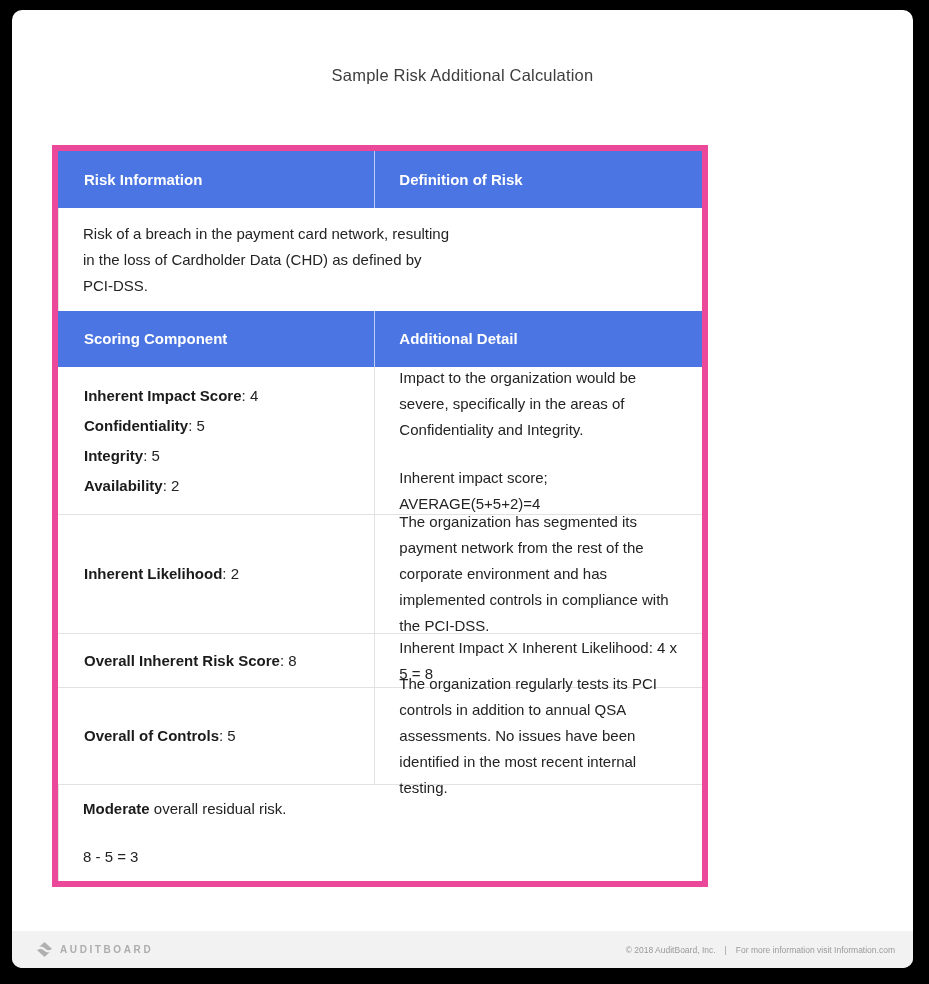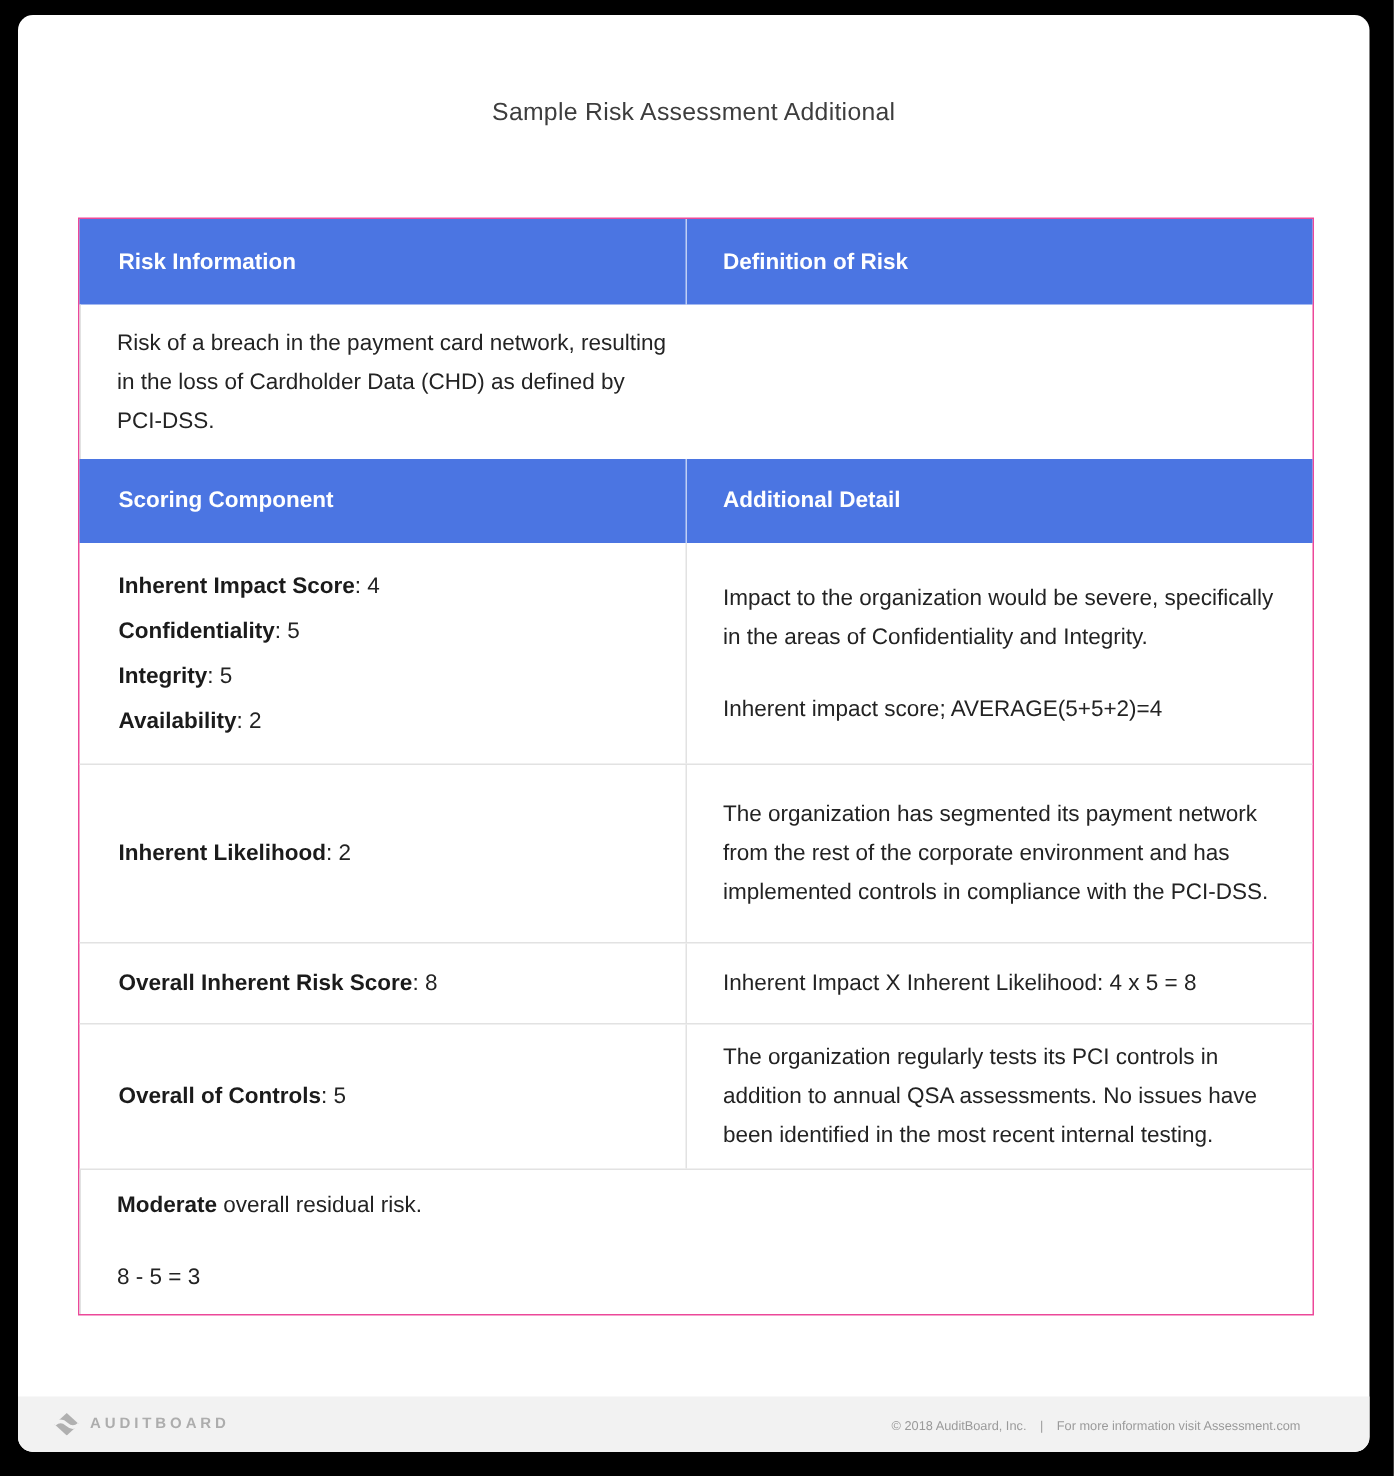--- a/index.html
+++ b/index.html
@@ -12,22 +12,22 @@
     position:absolute;left:12px;top:10px;width:901px;height:958px;
     background:#ffffff;border-radius:10px;
     box-shadow:0 4px 18px rgba(0,0,0,.6);
   }
   .page-title{
     position:absolute;top:56px;left:0;width:100%;
     text-align:center;font-size:16.5px;font-weight:500;
     color:#3d3d3d;letter-spacing:.2px;
   }
   .risk-table{
-    position:absolute;top:135px;left:40px;width:824px;
-    border:1px solid #ec4899;box-sizing:border-box;
+    position:absolute;top:135px;left:40px;width:656px;
+    border:6px solid #ec4899;box-sizing:border-box;
     font-size:15px;color:#232323;
   }
   .trow{display:flex;box-sizing:border-box;}
   .trow + .trow{border-top:1px solid #e2e2e2;}
   .cell{box-sizing:border-box;display:flex;flex-direction:column;justify-content:center;}
   .cell.left{width:405px;padding:14px 20px 14px 26px;}
   .cell.right{width:419px;padding:14px 24px;border-left:1px solid #e2e2e2;}
   .trow.hdr{background:#4b75e2;color:#ffffff;font-weight:bold;}
   .trow.hdr .cell.right{border-left:1px solid rgba(255,255,255,.65);}
   .trow.hdr{border-top:none !important;}
@@ -37,36 +37,36 @@
   .gap-top{margin-top:22px;}
   .score-lines p{line-height:15px;}
   .score-lines p + p{margin-top:15px;}
   .r-h1{height:57px;} .r-identified{height:103px;} .r-h2{height:56px;}
   .r-impact{height:147px;} .r-likelihood{height:119px;} .r-overall-inherent{height:54px;}
   .r-strength{height:97px;} .r-residual{height:97px;}
   .footer{
     position:absolute;left:0;bottom:0;width:100%;height:37px;
     background:#f2f2f2;border-radius:0 0 10px 10px;
     display:flex;align-items:center;justify-content:space-between;
-    box-sizing:border-box;padding:0 46px 0 24px;
+    box-sizing:border-box;padding:0 18px 0 24px;
   }
   .brand{display:flex;align-items:center;gap:7px;}
   .brand-name{
     font-size:10px;font-weight:bold;letter-spacing:2.6px;color:#adadad;
   }
   .footer-right{
     font-size:8.5px;color:#9a9a9a;display:flex;align-items:center;gap:9px;
   }
 </style>
 </head>
 <body>
 
 <div class="card">
 
-  <div class="page-title">Sample Risk Assessment Additional</div>
+  <div class="page-title">Sample Risk Additional Calculation</div>
 
   <div class="risk-table">
 
     <div class="trow hdr r-h1">
       <div class="cell left">
         <p>Risk Information</p>
       </div>
       <div class="cell right">
         <p>Definition of Risk</p>
       </div>
@@ -158,17 +158,17 @@
         <svg width="17" height="15" viewBox="0 0 24 22">
           <path d="M12 0 L24 11 L12 22 L0 11 Z" fill="#b0b0b0"></path>
           <path d="M0 11 Q 6 5.5, 12 11 T 24 11" stroke="#f2f2f2" stroke-width="3.4" fill="none"></path>
         </svg>
       </span>
       <span class="brand-name">AUDITBOARD</span>
     </div>
     <div class="footer-right">
       <span>© 2018  AuditBoard, Inc.</span>
       <span>|</span>
-      <span>For more information visit Assessment.com</span>
+      <span>For more information visit Information.com</span>
     </div>
   </div>
 
 </div>
 
 </body></html>

